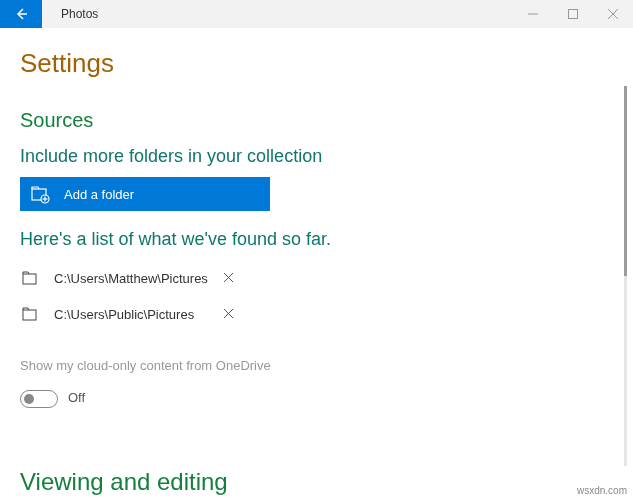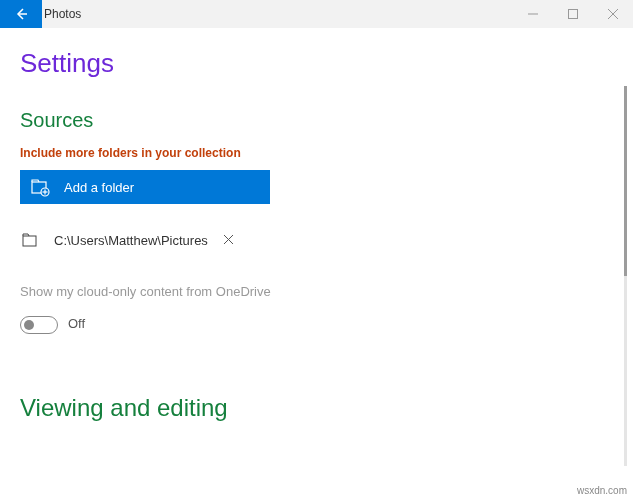--- a/index.html
+++ b/index.html
@@ -1,28 +1,28 @@
 <!DOCTYPE html>
 <html><head>
   <meta charset="utf-8">
   <style>
     * { margin: 0; padding: 0; box-sizing: border-box; font-family: 'Segoe UI', sans-serif; }
     body { width: 633px; height: 500px; background: #ffffff; overflow: hidden; position: relative; }
 
     .titlebar { height: 28px; background: #f2f2f2; display: flex; align-items: center; }
     .back-btn { width: 42px; height: 28px; background: #0078d7; color: #fff; display: flex; align-items: center; justify-content: center; cursor: pointer; }
-    .app-title { padding-left: 2px; font-size: 12px; color: #333; }
+    .app-title { padding-left: 19px; font-size: 12px; color: #333; }
     .window-controls { margin-left: auto; display: flex; }
     .win-ctrl { width: 40px; height: 28px; display: flex; align-items: center; justify-content: center; color: #666; cursor: pointer; }
 
     .content { padding: 20px 20px 0 20px; }
-    .page-title { font-size: 26px; font-weight: 300; color: #6d28d9; margin-bottom: 30px; }
+    .page-title { font-size: 26px; font-weight: 300; color: #a16207; margin-bottom: 30px; }
 
     .section-title { font-size: 20px; font-weight: 400; color: #15803d; margin-bottom: 14px; }
-    .subtext { font-size: 12px; color: #c2410c; margin-bottom: 10px; font-weight: bold; }
+    .subtext { font-size: 18px; color: #0f766e; margin-bottom: 10px; }
     .subtext-disabled { font-size: 13px; color: #999; margin-bottom: 17px; }
 
     .add-folder-btn { width: 250px; height: 34px; background: #0078d7; color: #fff; display: flex; align-items: center; padding-left: 10px; border: none; cursor: pointer; font-size: 13px; margin-bottom: 18px; }
     .add-folder-btn svg { margin-right: 14px; }
 
     .folder-row { display: flex; align-items: center; height: 36px; justify-content: flex-end; }
     .folder-icon { width: 20px; height: 20px; display: flex; align-items: center; justify-content: center; margin-right: 14px; }
     .folder-path { font-size: 13px; color: #333; }
     .folder-remove { margin-left: auto; width: 30px; text-align: center; color: #555; cursor: pointer; font-size: 12px; margin-right: 370px; }
 
@@ -84,30 +84,46 @@
       <svg width="20" height="20" viewBox="0 0 20 20">
         <rect x="2" y="5" width="14" height="11" stroke="#fff" fill="none" stroke-width="1.2"></rect>
         <path d="M2 5 L2 3 L8 3 L9 5" stroke="#fff" fill="none" stroke-width="1.2"></path>
         <circle cx="15" cy="15" r="4" fill="#0078d7" stroke="#fff" stroke-width="1.2"></circle>
         <line x1="15" y1="12.5" x2="15" y2="17.5" stroke="#fff" stroke-width="1.2"></line>
         <line x1="12.5" y1="15" x2="17.5" y2="15" stroke="#fff" stroke-width="1.2"></line>
       </svg>
       <span>Add a folder</span>
     </button>
 
+    <div class="subtext">Here's a list of what we've found so far.</div>
 
     <div class="folder-list">
       <div class="folder-row">
         <div class="folder-icon">
           <svg width="18" height="18" viewBox="0 0 18 18">
               <rect x="2" y="5" width="13" height="10" stroke="#444" fill="none" stroke-width="1"></rect>
               <path d="M2 5 L2 3 L7 3 L8 5" stroke="#444" fill="none" stroke-width="1"></path>
             </svg>
         </div>
         <div class="folder-path">C:\Users\Matthew\Pictures</div>
+        <div class="folder-remove">
+          <svg width="9" height="9">
+              <line x1="0" y1="0" x2="9" y2="9" stroke="#555" stroke-width="1"></line>
+              <line x1="9" y1="0" x2="0" y2="9" stroke="#555" stroke-width="1"></line>
+            </svg>
+        </div>
+      </div>
+      <div class="folder-row">
+        <div class="folder-icon">
+          <svg width="18" height="18" viewBox="0 0 18 18">
+              <rect x="2" y="5" width="13" height="10" stroke="#444" fill="none" stroke-width="1"></rect>
+              <path d="M2 5 L2 3 L7 3 L8 5" stroke="#444" fill="none" stroke-width="1"></path>
+            </svg>
+        </div>
+        <div class="folder-path">C:\Users\Public\Pictures</div>
         <div class="folder-remove">
           <svg width="9" height="9">
               <line x1="0" y1="0" x2="9" y2="9" stroke="#555" stroke-width="1"></line>
               <line x1="9" y1="0" x2="0" y2="9" stroke="#555" stroke-width="1"></line>
             </svg>
         </div>
       </div>
     </div>
   </div>
 

